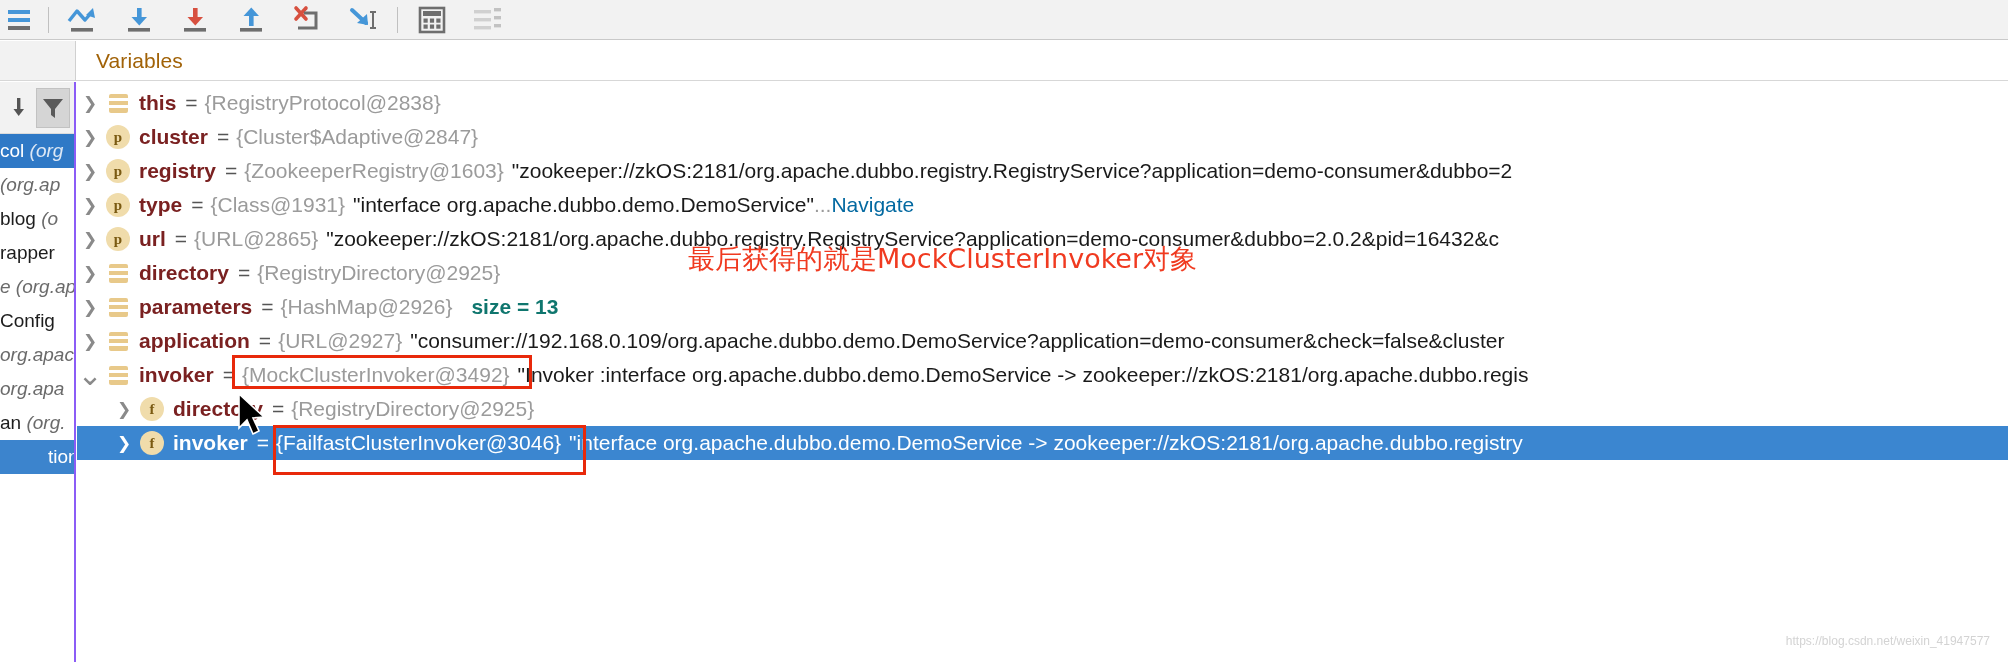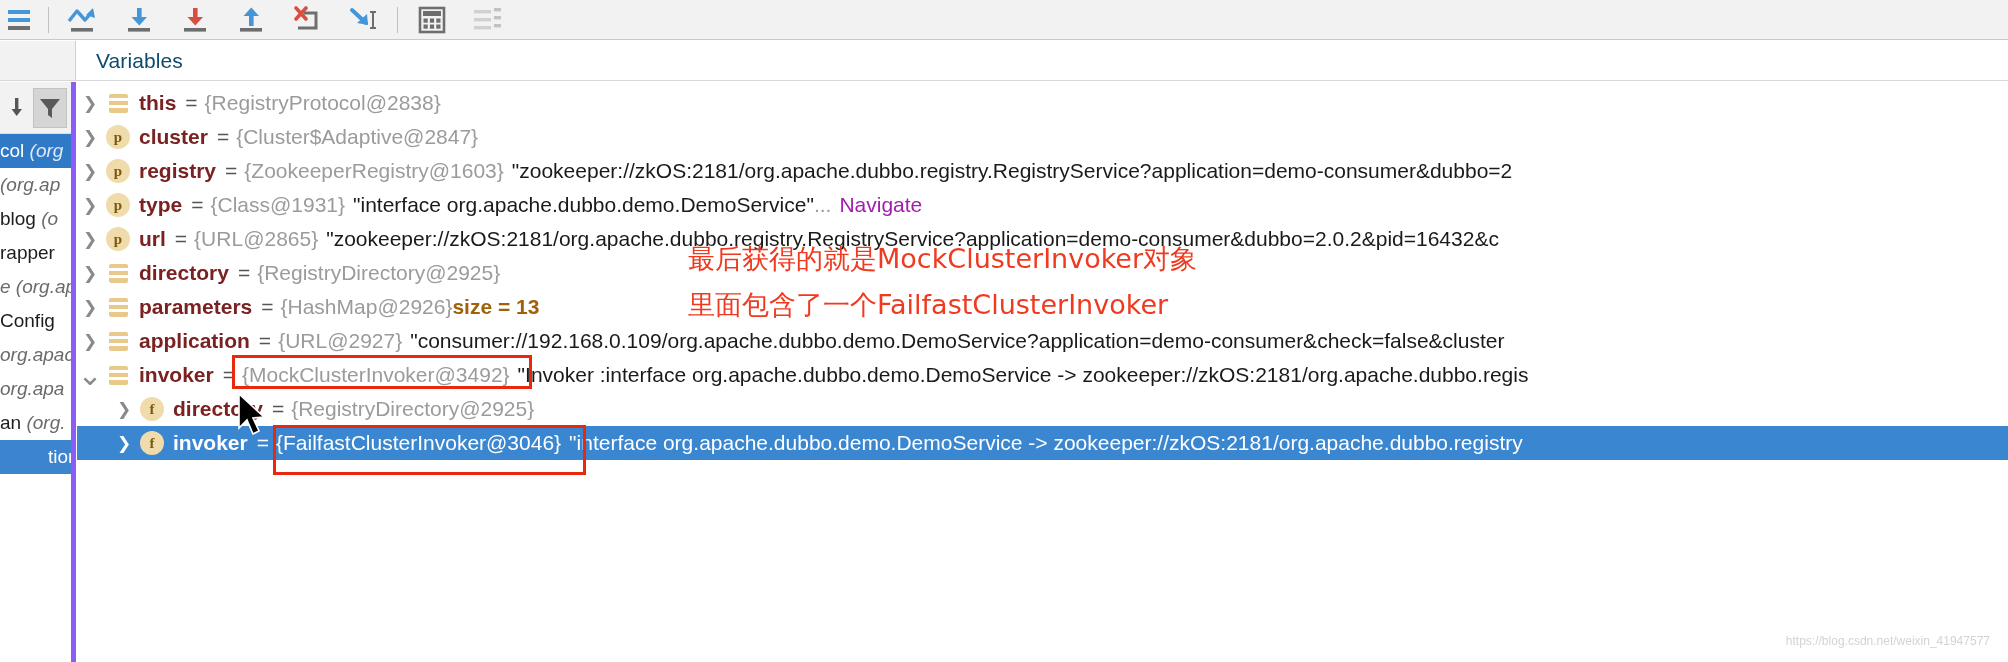--- a/index.html
+++ b/index.html
@@ -47,41 +47,41 @@
     position: absolute;
     left: 76px; top: 41px;
     width: 1932px; height: 40px;
     background: #ffffff;
     border-bottom: 1px solid #d7d7d7;
     display: flex; align-items: center;
   }
   .tab-label {
     margin-left: 20px;
     font-size: 21px;
-    color: #0c4a6e;
+    color: #a16207;
     letter-spacing: .1px;
   }
 
   
   .tabstrip-left {
     position: absolute;
     left: 0; top: 41px;
     width: 76px; height: 40px;
     background: #f2f2f2;
     border-right: 1px solid #d0d0d0;
     border-bottom: 1px solid #d7d7d7;
   }
 
   
   .frames {
     position: absolute;
     left: 0; top: 82px;
     width: 76px; height: 580px;
     background: #ffffff;
-    border-right: 5px solid #8b5cf6;
+    border-right: 2px solid #8b5cf6;
     overflow: hidden;
   }
   .frames-toolbar {
     height: 52px;
     background: #f2f2f2;
     border-bottom: 1px solid #dcdcdc;
     display: flex; align-items: center; justify-content: flex-end;
     padding-right: 4px;
   }
   .ft-btn {
@@ -166,22 +166,22 @@
     font-family: "Liberation Serif", serif;
   }
   .vname { color: #7a2121; font-weight: 600; margin-right: 2px; }
   .vrow.selected .vname { color: #ffffff; font-weight: 600; }
   .veq { color: #555; margin: 0 7px; }
   .vrow.selected .veq { color: #ffffff; }
   .vref { color: #9b9b9b; }
   .vrow.selected .vref { color: #ffffff; }
   .vstr { color: #1a1a1a; margin-left: 8px; }
   .vrow.selected .vstr { color: #ffffff; }
-  .vsize { color: #a16207; font-weight: 600; margin-left: 0; }
-  .vnav { color: #a21caf; margin-left: 8px; }
+  .vsize { color: #0f766e; font-weight: 600; margin-left: 19px; }
+  .vnav { color: #0369a1; margin-left: 0; }
   .vdots { color: #9b9b9b; }
   .indent1 { padding-left: 0px; }
   .indent2 { padding-left: 34px; }
 
   
   .annot {
     position: absolute;
     color: #f03a20;
     font-size: 27px;
     line-height: 34px;
@@ -480,21 +480,20 @@
         </span>
       <span class="vname">invoker</span>
       <span class="veq">=</span>
       <span class="vref">{FailfastClusterInvoker@3046}</span>
       <span class="vstr">"interface org.apache.dubbo.demo.DemoService -&gt; zookeeper://zkOS:2181/org.apache.dubbo.registry</span>
     </div>
 
   </div>
 
   <div class="annot" style="left:688px; top:242px;">最后获得的就是MockClusterInvoker对象</div>
-  <div class="annot" style="left:688px; top:288px;">里面包含了一个FailfastClusterInvoker</div>
 
   <div class="redbox" style="left:232px; top:355px; width:300px; height:34px;"></div>
   <div class="redbox" style="left:273px; top:425px; width:313px; height:50px;"></div>
 
   <svg class="cursor-arrow" style="left:237px; top:392px;" width="34" height="46" viewBox="0 0 34 46">
     <path d="M2 2 L2 36 L10 28 L16 42 L22 39 L16 26 L27 25 Z" fill="#000000" stroke="#ffffff" stroke-width="1.6"></path>
   </svg>
 
   <div class="watermark">https://blog.csdn.net/weixin_41947577</div>
 

